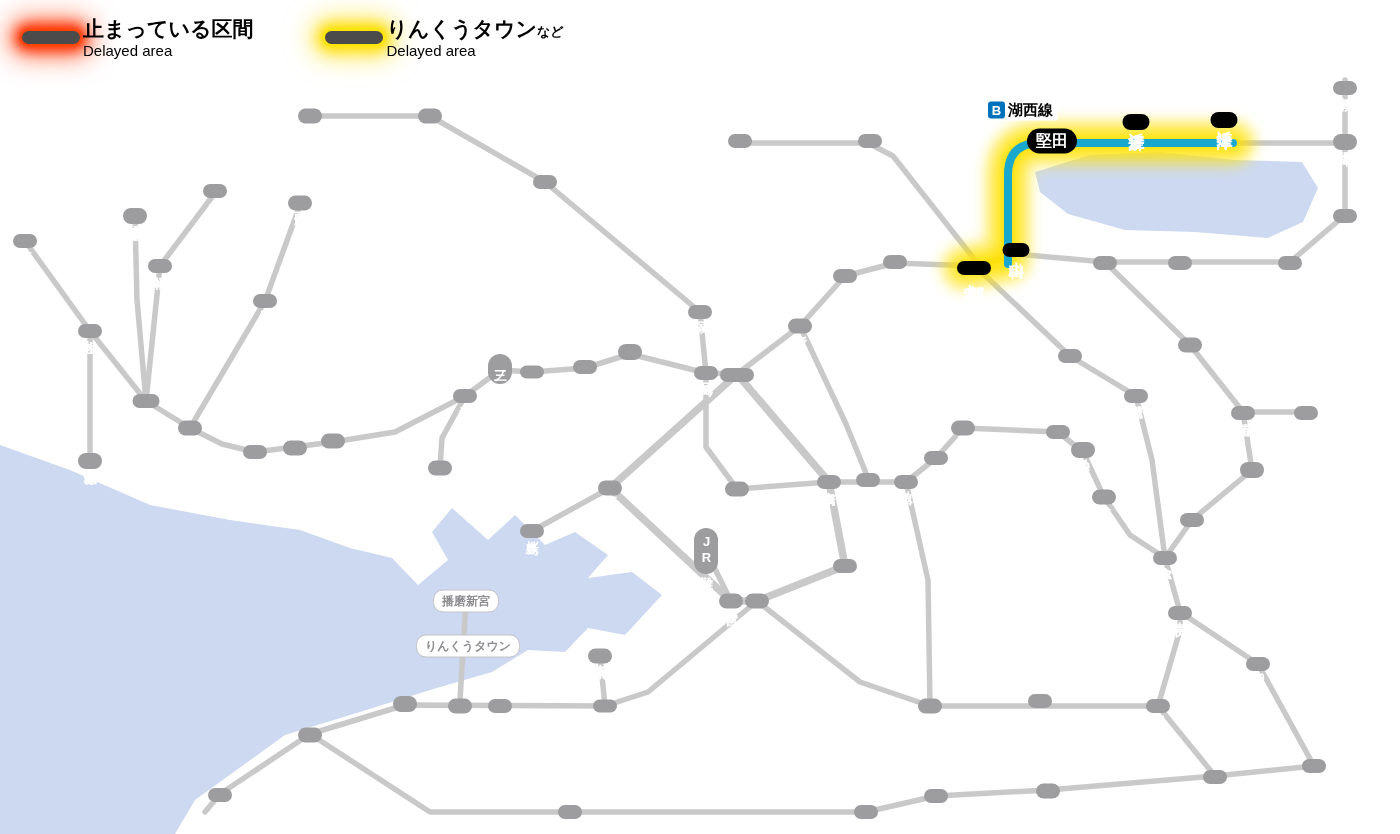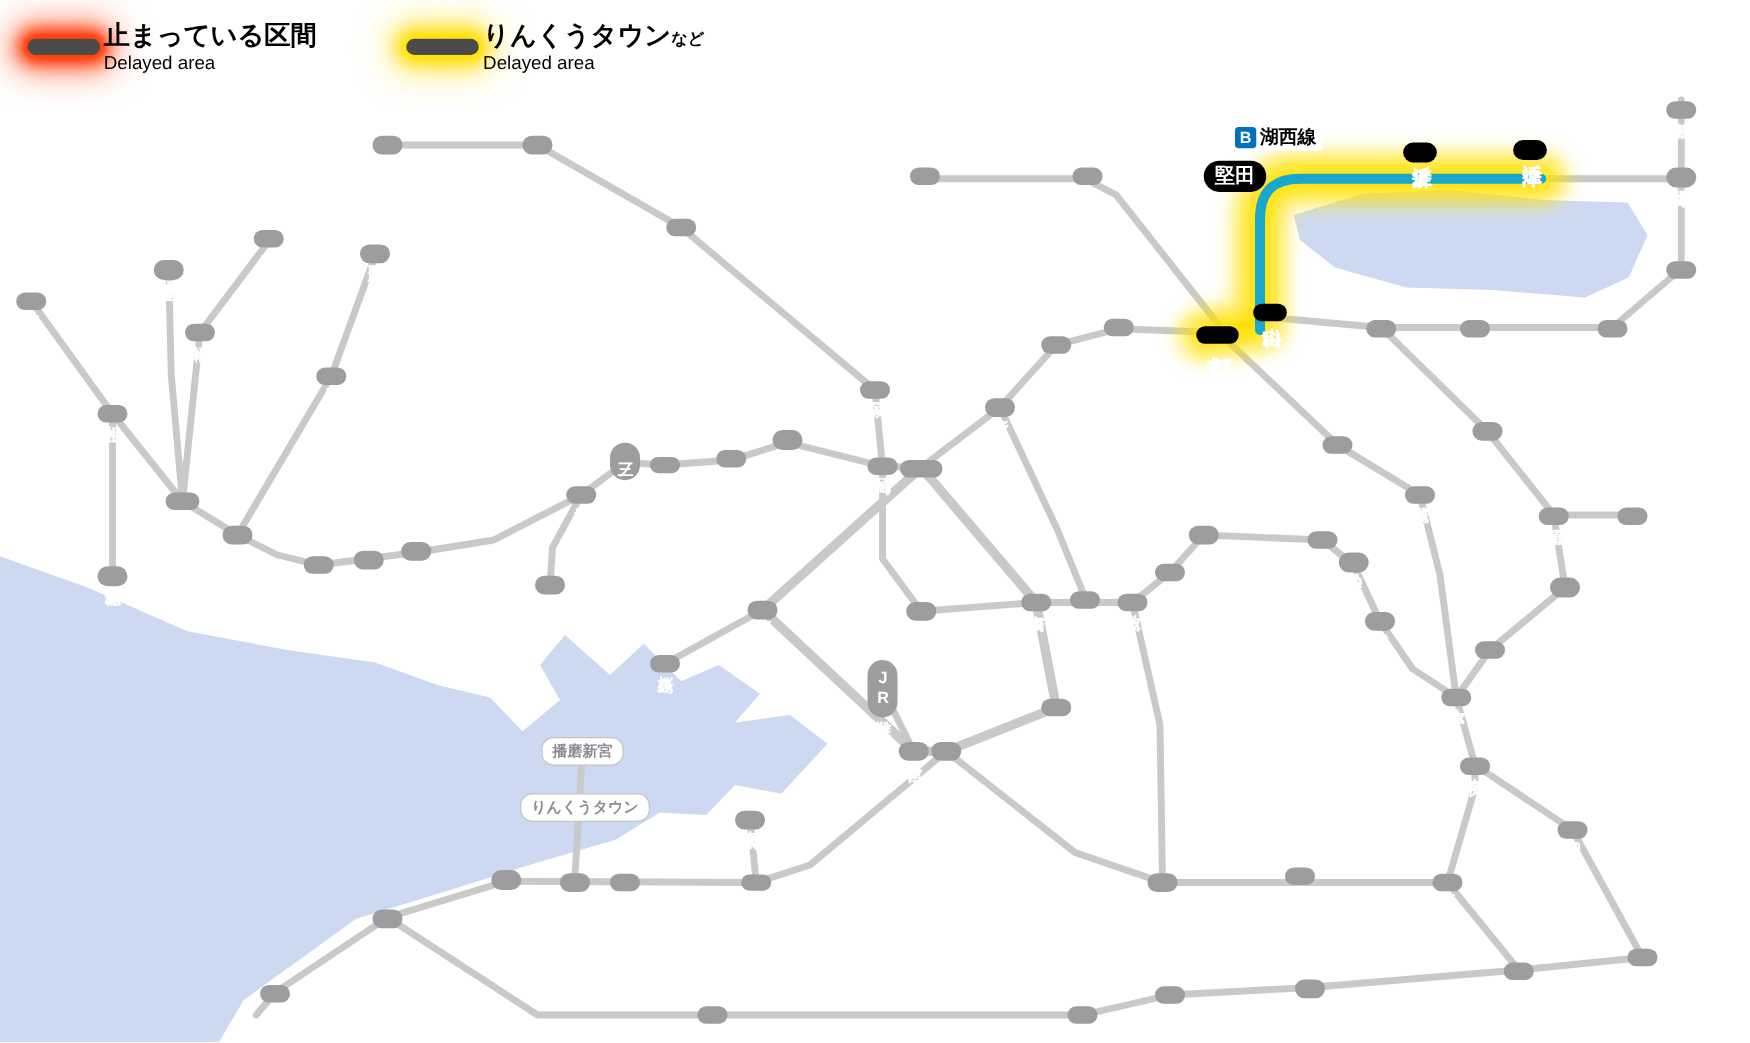--- a/index.html
+++ b/index.html
@@ -87,21 +87,21 @@
       </g>
   </svg>
 
   <div class="stations">
       <div class="station v t-g sz-s" style="left: 1345px; top: 88px;">敦賀</div>
       <div class="station v t-g sz-s" style="left: 1345px; top: 142px;">近江塩津</div>
       <div class="station v t-g sz-s" style="left: 1345px; top: 216px;">長浜</div>
       <div class="station v t-g sz-s" style="left: 1290px; top: 263px;">米原</div>
       <div class="station v t-b sz-m" style="left: 1224px; top: 120px;">近江今津</div>
       <div class="station v t-b sz-m" style="left: 1136px; top: 122px;">近江舞子</div>
-      <div class="station h t-b sz-m" style="left: 988px; top: 141px;">堅田</div>
+      <div class="station h t-b sz-m" style="left: 1052px; top: 141px;">堅田</div>
       <div class="station v t-g sz-s" style="left: 1180px; top: 263px;">野洲</div>
       <div class="station v t-g sz-s" style="left: 1105px; top: 263px;">草津</div>
       <div class="station v t-b sz-m" style="left: 1016px; top: 250px;">山科</div>
       <div class="station v t-b sz-l" style="left: 974px; top: 268px;">京都</div>
       <div class="station v t-g sz-s" style="left: 1190px; top: 345px;">貴生川</div>
       <div class="station v t-g sz-s" style="left: 1243px; top: 413px;">柘植</div>
       <div class="station v t-g sz-s" style="left: 1306px; top: 413px;">亀山</div>
       <div class="station v t-g sz-s" style="left: 1252px; top: 470px;">伊賀上野</div>
       <div class="station v t-g sz-s" style="left: 1192px; top: 520px;">加茂</div>
       <div class="station v t-g sz-s" style="left: 1165px; top: 558px;">木津</div>

